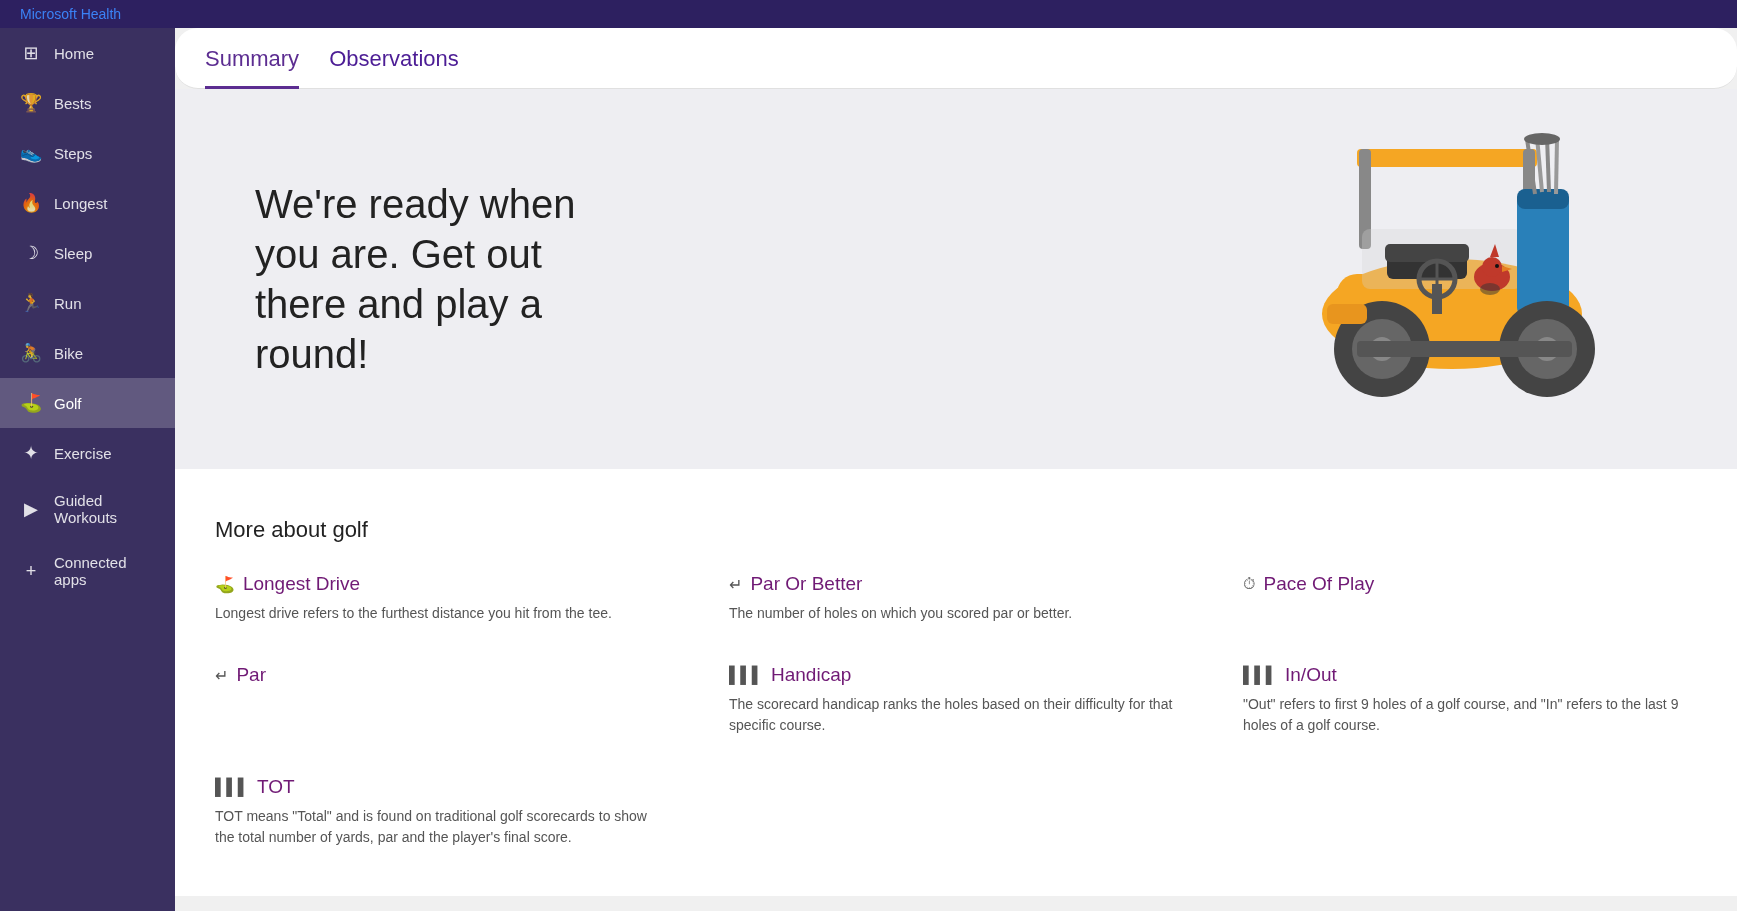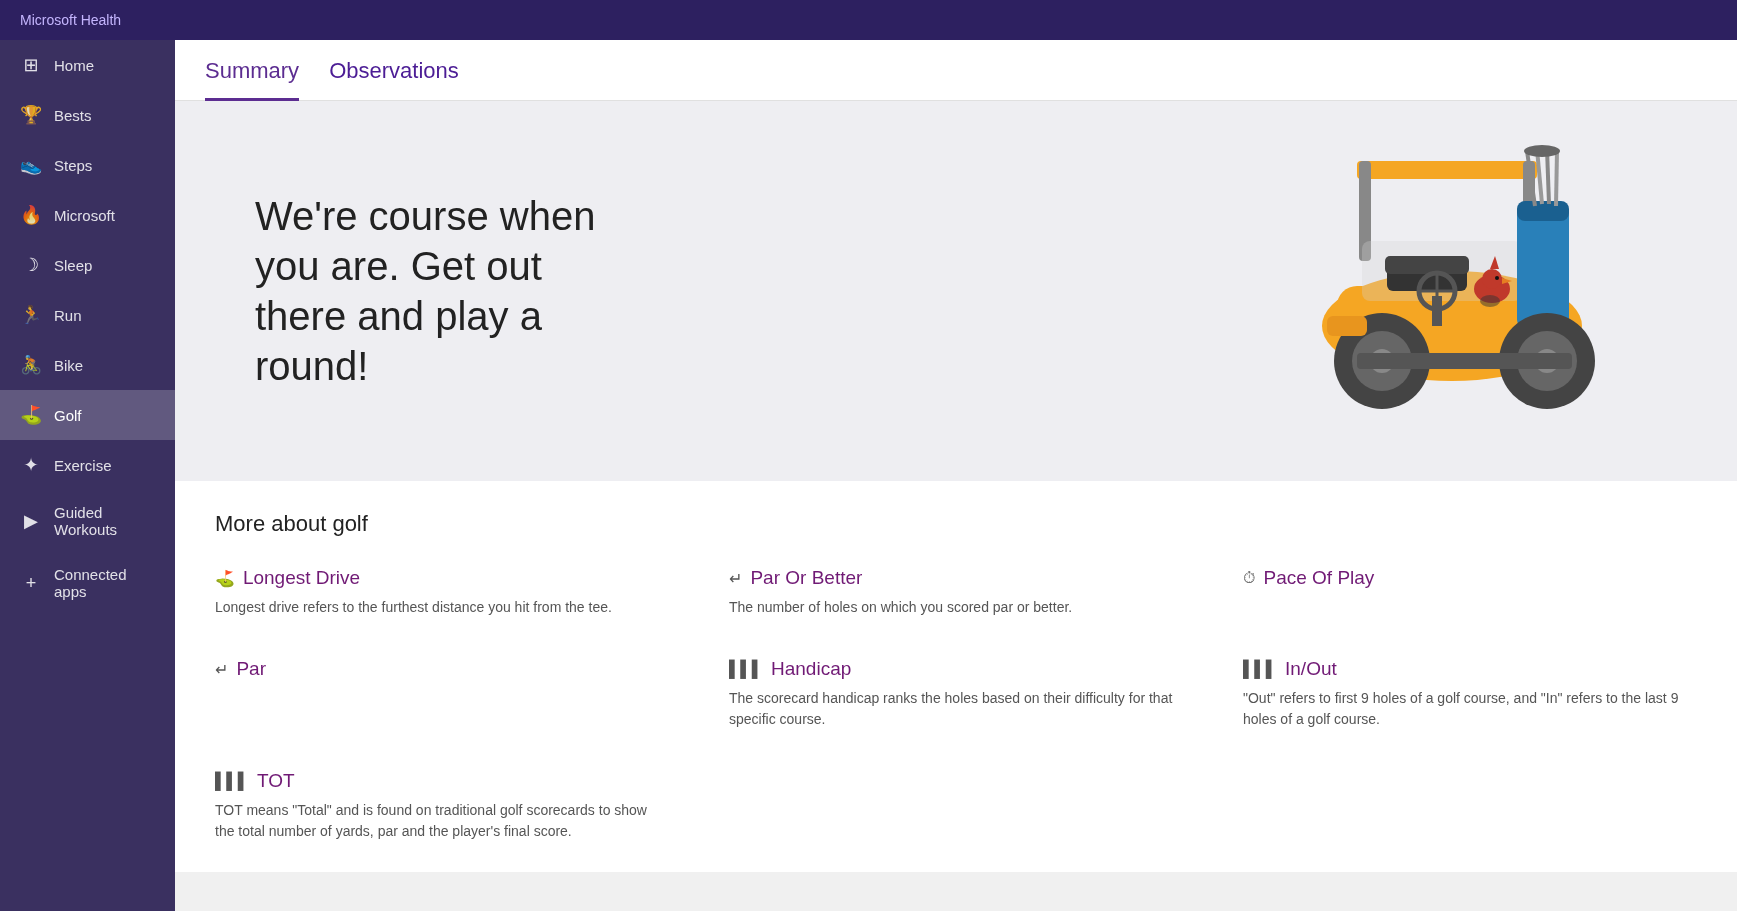--- a/index.html
+++ b/index.html
@@ -1,23 +1,23 @@
 <!DOCTYPE html>
 <html><head>
   <meta charset="utf-8">
   <style>
     * { margin: 0; padding: 0; box-sizing: border-box; }
     body { font-family: 'Segoe UI', Arial, sans-serif; display: flex; flex-direction: column; height: 911px; width: 1737px; overflow: hidden; background: #f0f0f0; }
 
     
     .top-bar {
       background: #2d2060;
-      color: #c4b5fd;
+      color: #3b82f6;
       padding: 0 20px;
-      height: 40px;
+      height: 28px;
       display: flex;
       align-items: center;
       font-size: 14px;
       font-weight: 500;
       flex-shrink: 0;
     }
 
     
     .main-layout {
       display: flex;
@@ -67,20 +67,21 @@
     }
 
     
     .tabs {
       display: flex;
       align-items: center;
       padding: 18px 30px 0;
       background: white;
       border-bottom: 1px solid #e0e0e0;
       gap: 30px;
+      border-radius: 23px;
     }
 
     .tab {
       font-size: 22px;
       padding-bottom: 14px;
       cursor: pointer;
       color: #4c1d95;
       border-bottom: 3px solid transparent;
       margin-bottom: -1px;
     }
@@ -114,21 +115,21 @@
       flex-shrink: 0;
       width: 400px;
       display: flex;
       justify-content: center;
       align-items: center;
     }
 
     
     .more-section {
       background: white;
-      padding: 30px 40px;
+      padding: 48px 40px;
     }
 
     .more-title {
       font-size: 22px;
       font-weight: 400;
       color: #222;
       margin-bottom: 30px;
     }
 
     .info-grid {
@@ -181,21 +182,21 @@
       <div class="sidebar-item">
         <span class="sidebar-icon">🏆</span>
         <span>Bests</span>
       </div>
       <div class="sidebar-item">
         <span class="sidebar-icon">👟</span>
         <span>Steps</span>
       </div>
       <div class="sidebar-item">
         <span class="sidebar-icon">🔥</span>
-        <span>Microsoft</span>
+        <span>Longest</span>
       </div>
       <div class="sidebar-item">
         <span class="sidebar-icon">☽</span>
         <span>Sleep</span>
       </div>
       <div class="sidebar-item">
         <span class="sidebar-icon">🏃</span>
         <span>Run</span>
       </div>
       <div class="sidebar-item">
@@ -222,21 +223,21 @@
 
   <div class="content">
 
     <div class="tabs">
 
     <div class="tab active">Summary</div>
         <div class="tab">Observations</div>
       </div>
 
     <div class="hero-section">
-      <div class="hero-text">We're course when you are. Get out there and play a round!</div>
+      <div class="hero-text">We're ready when you are. Get out there and play a round!</div>
 
       <div class="golf-cart-container">
         <svg width="360" height="300" viewBox="0 0 360 300" xmlns="http://www.w3.org/2000/svg">
 
           <rect x="80" y="20" width="180" height="18" rx="4" fill="#f5a623"></rect>
 
           <rect x="82" y="20" width="12" height="100" rx="4" fill="#888"></rect>
           <rect x="246" y="20" width="12" height="100" rx="4" fill="#888"></rect>
 
           <ellipse cx="175" cy="185" rx="130" ry="55" fill="#f5a623"></ellipse>

